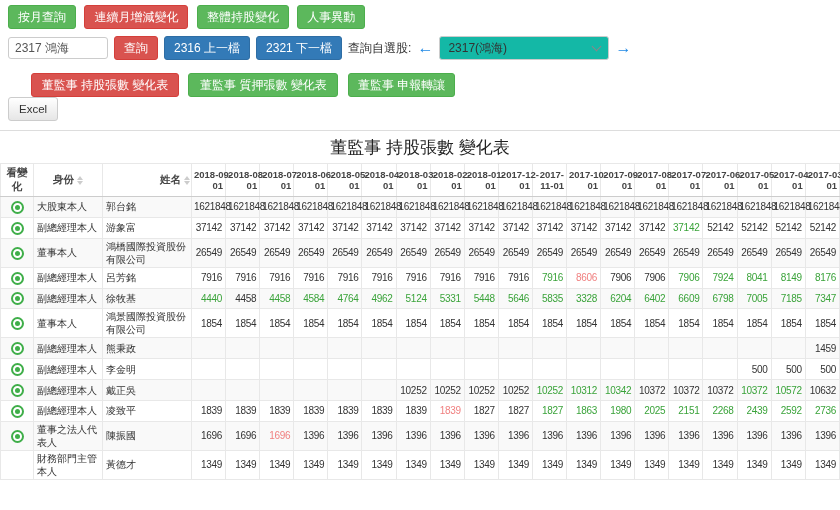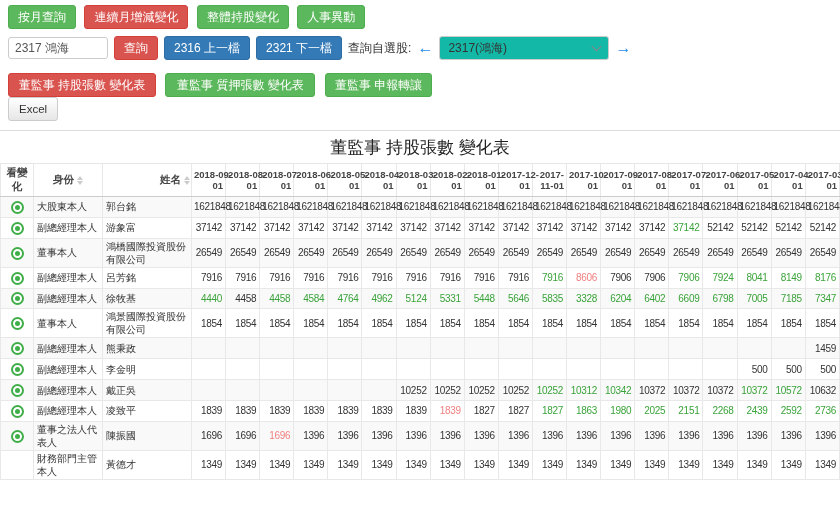--- a/index.html
+++ b/index.html
@@ -21,21 +21,21 @@
   .nav-row .btn{margin-right:4px;}
   .query-row{margin-top:7px;display:flex;align-items:center;gap:6px;height:24px;}
   .stock-input{width:86px;height:20px;border:1px solid #ccc;border-radius:3px;padding:0 6px;font-size:12px;color:#555;outline:none;}
   .wl-label{font-size:12px;color:#333;}
   .arrow{color:#1e88e5;font-weight:bold;font-size:16px;line-height:16px;}
   .select-box{
     width:152px;height:22px;border:1px solid #ccc;border-radius:3px;background:#14b8a6;
     display:flex;align-items:center;justify-content:space-between;padding:0 8px;font-size:12px;color:#333;cursor:pointer;
   }
   .chev{width:6px;height:6px;border-right:1.5px solid #888;border-bottom:1.5px solid #888;transform:rotate(45deg);margin-top:-3px;}
-  .view-row{margin-top:6px;}
+  .view-row{margin-top:6px;margin-left:23px;}
   .view-row.first{margin-top:13px;}
   .view-row .btn{margin-right:5px;text-align:center;}
   .view-row .w1{width:128px;}
   .view-row .w2{width:130px;}
   .excel-row{}
   
   .table-wrap{margin-top:9px;border-top:1px solid #ddd;}
   .tbl-title{text-align:center;font-size:17px;color:#222;padding:5px 0 4px 0;}
   table{width:840px;border-collapse:collapse;table-layout:fixed;}
   th,td{border:1px solid #e8e8e8;}

